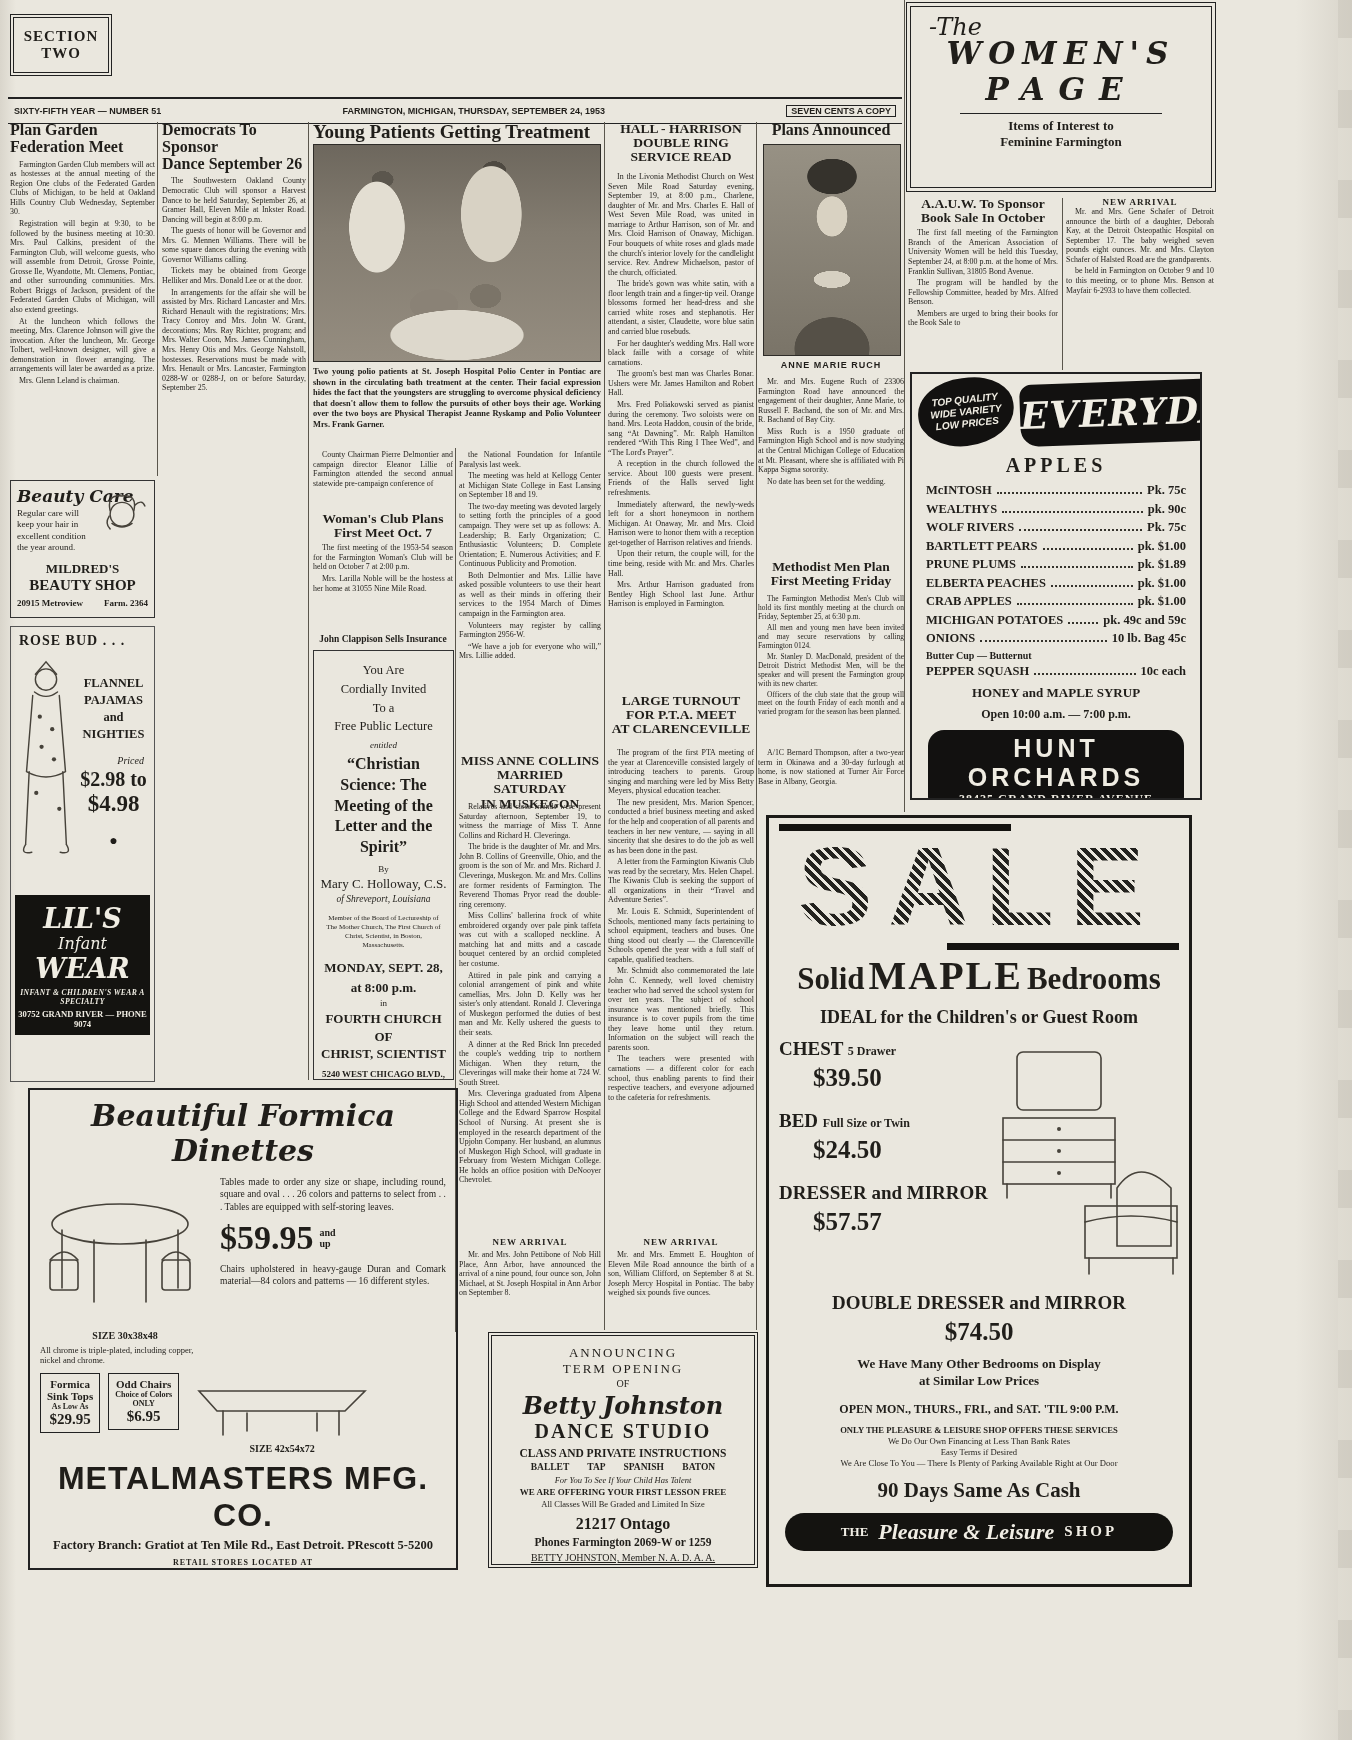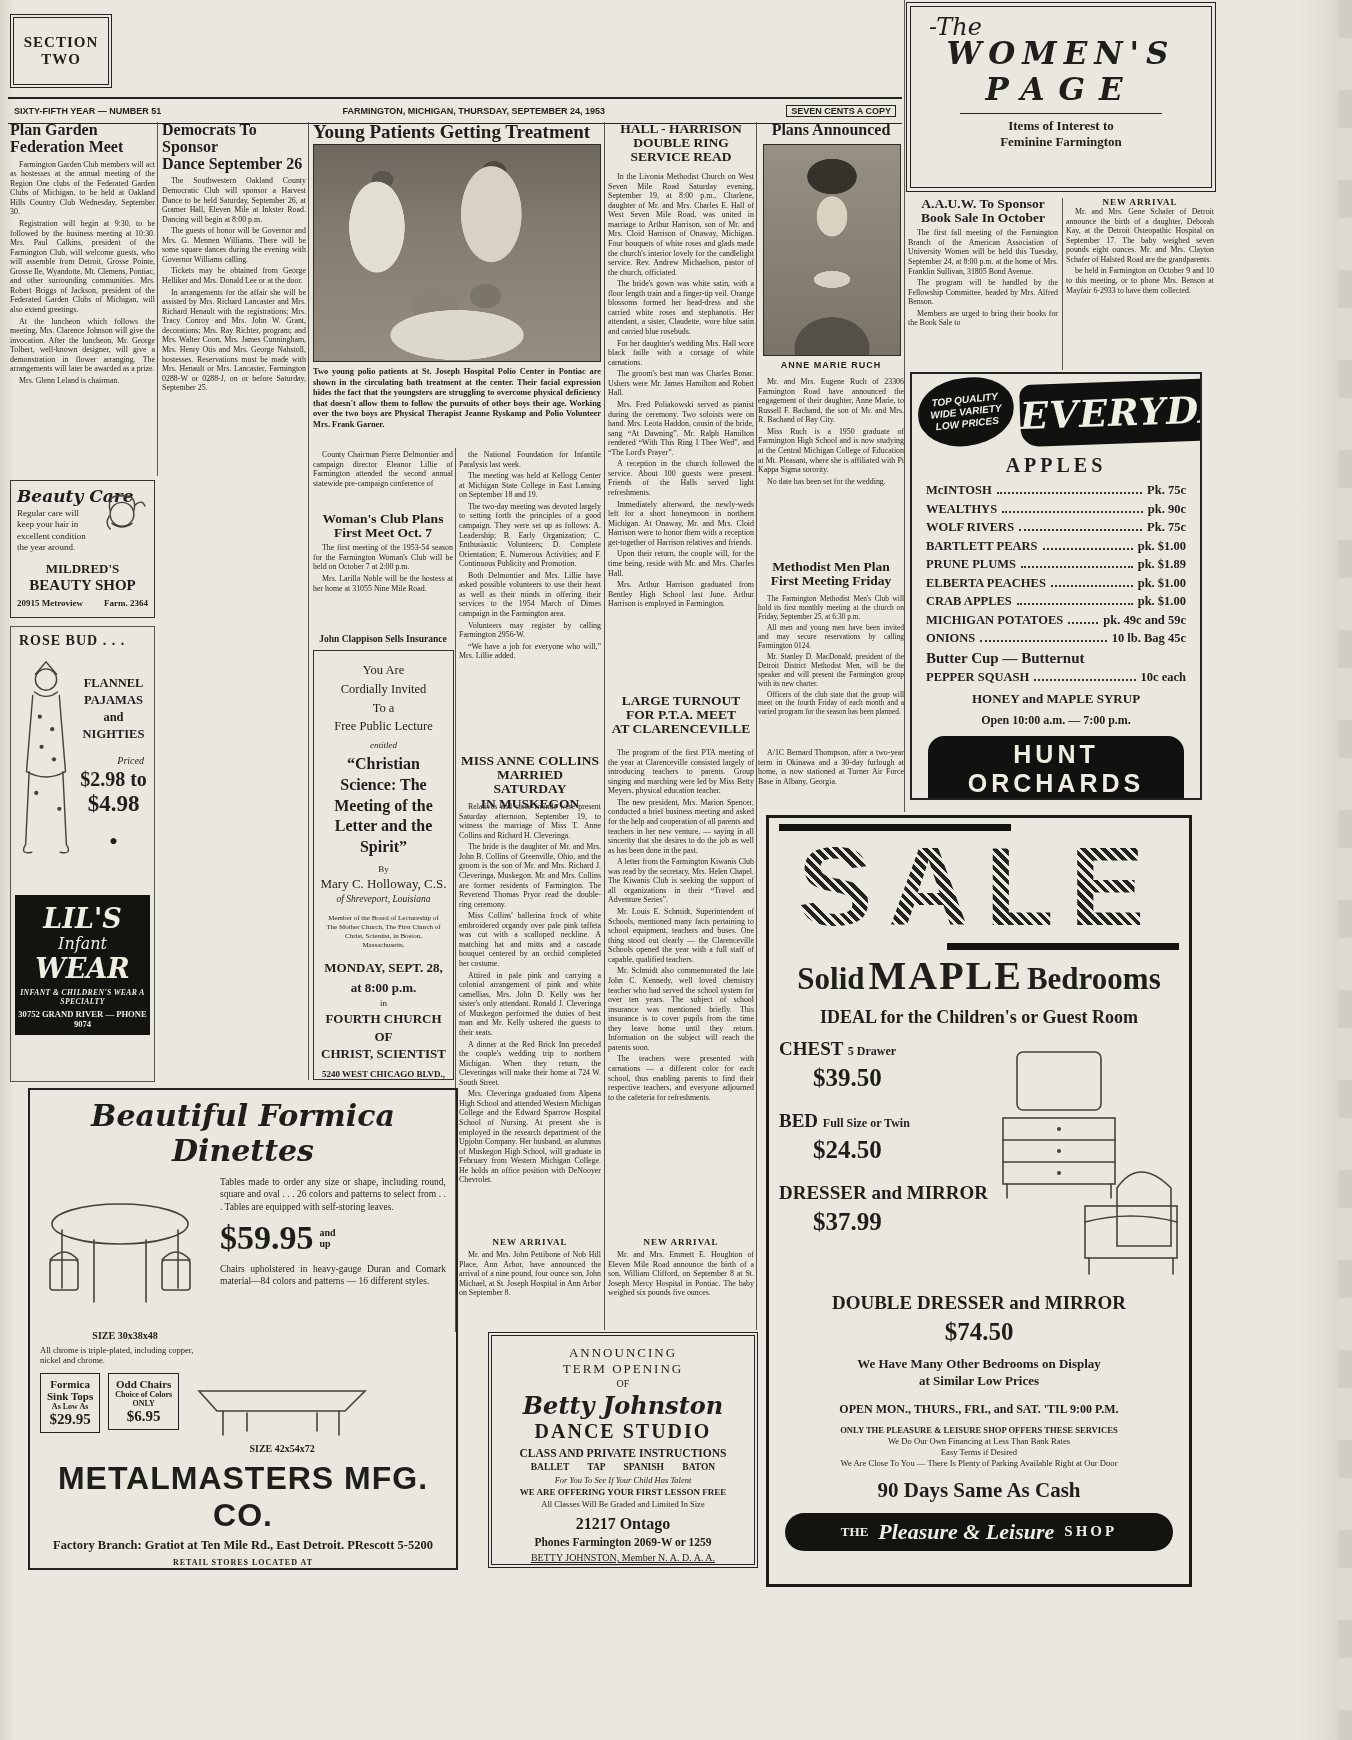--- a/index.html
+++ b/index.html
@@ -115,21 +115,21 @@
   .hunt-badge { background:#121110; color:#f1eee4; border-radius:52% 46% 55% 50%; width:96px; height:68px; flex:none;
                 display:flex; flex-direction:column; justify-content:center; text-align:center; transform:rotate(-6deg);
                 font-family:"Liberation Sans", sans-serif; font-style:italic; font-weight:bold; font-size:10px; line-height:1.2; }
   .hunt-badge p { margin:0; }
   .hunt-ribbon { background:#121110; color:#f1eee4; flex:1; margin-left:6px; height:62px; border-radius:12px 18px 12px 18px;
                  transform:rotate(-2deg); display:flex; align-items:center; justify-content:center;
                  font-family:"DejaVu Serif", serif; font-style:italic; font-weight:bold; font-size:37px; letter-spacing:1px; }
   .apples-title { font-size:20px; font-weight:bold; text-align:center; letter-spacing:4px; margin:8px 0 6px; }
   .price-row { display:flex; align-items:baseline; font-size:12.5px; font-weight:bold; margin:3.5px 8px; }
   .price-row .leader { flex:1; border-bottom:2px dotted #35332c; margin:0 5px; height:9px; }
-  .squash-line { font-size:15px; font-weight:bold; margin:2px 8px 0; }
+  .squash-line { font-size:10px; font-weight:bold; margin:2px 8px 0; }
   .hunt-honey { font-size:13px; font-weight:bold; text-align:center; margin-top:6px; }
   .hunt-hours { font-size:12px; font-weight:bold; text-align:center; margin-top:6px; }
   .hunt-banner { background:#121110; color:#efece2; border-radius:16px; margin:8px 10px 4px; padding:4px 4px 5px; text-align:center; }
   .hunt-name { font-family:"Liberation Sans", sans-serif; font-weight:bold; font-size:25px; letter-spacing:4px; }
   .hunt-addr { font-size:12px; font-weight:bold; letter-spacing:1px; }
 
   
   .sale-box { border:3px solid #1c1b18; padding:6px 10px; overflow:hidden; }
   .sale-bar { height:7px; background:#141310; }
   .sale-bar.t { width:58%; margin-left:0; }
@@ -196,21 +196,21 @@
   .bt-graded { font-size:8.5px; margin-top:2px; }
   .bt-addr { font-size:16px; font-weight:bold; margin-top:6px; }
   .bt-phones { font-size:11.5px; font-weight:bold; margin-top:3px; }
   .bt-member { font-size:10px; margin-top:4px;text-decoration:underline; }
 </style>
 </head>
 <body>
 
 <div class="page">
 
-  <div class="abs section-box" style="left:10px;top:14px;width:102px;height:74px">
+  <div class="abs section-box" style="left:10px;top:14px;width:102px;height:62px">
     <div>SECTION</div>
     <div>TWO</div>
   </div>
 
 
   <div class="abs dateline" style="left:8px;top:97px;width:894px">
     <span>SIXTY-FIFTH YEAR — NUMBER 51</span>
     <span>FARMINGTON, MICHIGAN, THURSDAY, SEPTEMBER 24, 1953</span>
     <span class="price-box">SEVEN CENTS A COPY</span>
   </div>
@@ -561,21 +561,21 @@
         <div class="si">
           <div class="si-name"><span>CHEST</span> <span class="si-desc">5 Drawer</span></div>
           <div class="si-price">$39.50</div>
         </div>
         <div class="si">
           <div class="si-name"><span>BED</span> <span class="si-desc">Full Size or Twin</span></div>
           <div class="si-price">$24.50</div>
         </div>
         <div class="si">
           <div class="si-name">DRESSER and MIRROR</div>
-          <div class="si-price">$37.99</div>
+          <div class="si-price">$57.57</div>
         </div>
       </div>
       <svg class="furn-sketch" viewBox="0 0 190 248">
         <rect x="28" y="14" width="84" height="58" rx="6" class="ln"></rect>
         <rect x="14" y="80" width="112" height="66" class="ln"></rect>
         <path d="M14 102 h112 M14 124 h112" class="ln"></path>
         <circle cx="70" cy="91" r="2" class="dot"></circle>
         <circle cx="70" cy="113" r="2" class="dot"></circle>
         <circle cx="70" cy="135" r="2" class="dot"></circle>
         <path d="M128 150 Q150 118 182 150 L182 208 L128 208 Z" class="ln"></path>

